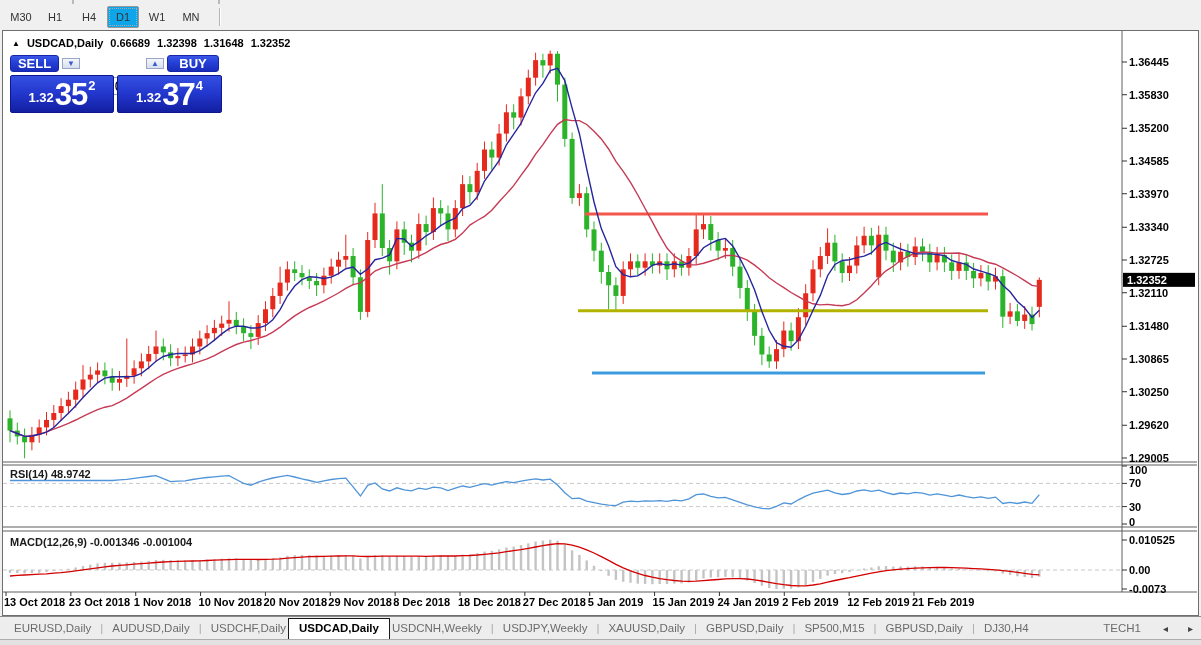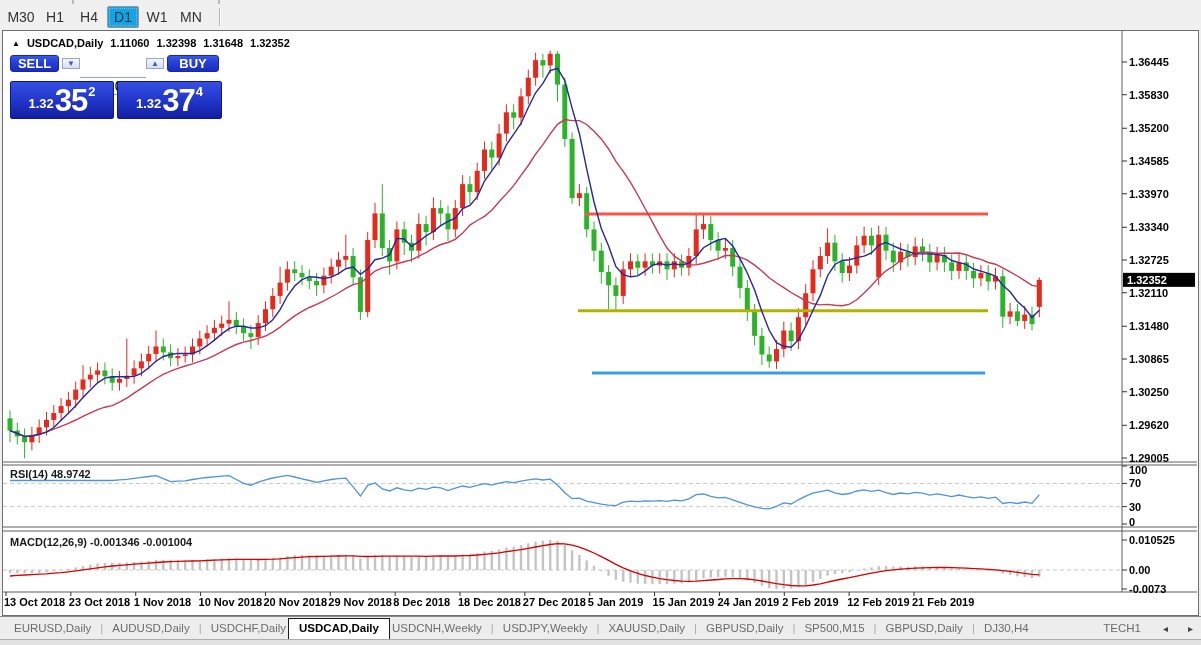--- a/index.html
+++ b/index.html
@@ -4,21 +4,21 @@
 <style>
   html,body{margin:0;padding:0;}
   body{width:1201px;height:645px;overflow:hidden;background:#f0f0f0;
        font-family:"Liberation Sans","DejaVu Sans",sans-serif;-webkit-font-smoothing:none;}
   #screen{position:relative;width:1201px;height:645px;background:#f0f0f0;}
   
   #topstrip{position:absolute;left:0;top:0;width:1201px;height:4px;}
   .topmark{position:absolute;top:0;width:2px;height:4px;background:#b9b9c0;}
   
   #toolbar{position:absolute;left:0;top:4px;width:1201px;height:26px;display:flex;align-items:center;padding-left:5px;box-sizing:border-box;}
-  .tfbtn{min-width:30px;height:20px;line-height:20px;text-align:center;font-size:14px;color:#333;
+  .tfbtn{min-width:30px;height:20px;line-height:20px;text-align:center;font-size:11px;color:#333;
          margin-right:2px;border:1px solid transparent;border-radius:2px;cursor:default;}
   .tfbtn.active{background:#0ea5e9;border:1px solid #979797;outline:1px dotted #aaa;outline-offset:-3px;}
   .tbsep{width:1px;height:18px;background:#b5b5b5;border-right:1px solid #fff;margin-left:10px;}
   
   #chartframe{position:absolute;left:2px;top:30px;width:1197px;height:586px;background:#fff;
               border:1px solid #6f6f6f;box-sizing:border-box;}
   #csvg{position:absolute;left:0;top:0;}
   #chart-header{position:absolute;left:9px;top:6px;font-size:11px;font-weight:700;color:#000;display:flex;gap:7px;align-items:center;}
   #chart-header .tri{font-size:8px;}
   
@@ -26,21 +26,21 @@
   #tp-row1{display:flex;height:23px;align-items:center;}
   .bluebtn{background:linear-gradient(180deg,#3a57e8 0%,#2540d6 45%,#1a2cba 100%);
            border:1px solid #1626a8;border-radius:3px;color:#fff;font-size:13px;font-weight:700;
            display:flex;align-items:center;justify-content:center;cursor:pointer;box-sizing:border-box;}
   #sell-btn{width:49px;}
   #buy-btn{width:52px;margin-left:3px;}
   .spin{width:18px;background:linear-gradient(180deg,#f4f6fb,#d8dfee);border:1px solid #98a5c4;
         color:#3b5bd0;font-size:8px;display:flex;align-items:center;justify-content:center;cursor:pointer;box-sizing:border-box;}
   #vol-input{width:66px;border:1px solid #98a5c4;border-left:none;border-right:none;text-align:right;
              font-size:14px;padding:0 4px 0 0;font-family:inherit;box-sizing:border-box;margin-top:44px;}
-  #tp-row2{display:flex;margin-top:6px;}
+  #tp-row2{display:flex;margin-top:0;}
   .pricebox{width:104px;height:38px;background:linear-gradient(180deg,#3450e2 0%,#2236cc 50%,#121fa0 100%);
             border:1px solid #0d1790;border-radius:2px;color:#fff;display:flex;align-items:flex-end;
             justify-content:center;padding-bottom:3px;box-sizing:border-box;cursor:pointer;}
   .pricebox+.pricebox{margin-left:3px;width:105px;}
   .pp{font-size:13px;font-weight:700;margin:0 1px 4px 0;}
   .pb{font-size:31px;font-weight:700;line-height:28px;letter-spacing:-1px;}
   .ps{font-size:13px;font-weight:700;margin:0 0 16px 1px;}
   
   .indlabel{position:absolute;left:7px;font-size:11px;font-weight:700;color:#1a1a1a;}
   
@@ -588,21 +588,21 @@
         <line x1="1017.4" y1="570" x2="1017.4" y2="576.357111189295" stroke="#c4c4c4" stroke-width="2.4"></line>
         <line x1="1024.6999999999998" y1="570" x2="1024.6999999999998" y2="577.1179291003017" stroke="#c4c4c4" stroke-width="2.4"></line>
         <line x1="1032" y1="570" x2="1032" y2="578.0759289170115" stroke="#c4c4c4" stroke-width="2.4"></line>
         <line x1="1039.3" y1="570" x2="1039.3" y2="576.686666328" stroke="#c4c4c4" stroke-width="2.4"></line>
         <polyline points="10.0,576.0 17.3,575.4 24.6,575.0 31.9,574.6 39.2,574.2 46.5,573.8 53.8,573.2 61.1,572.6 68.4,571.8 75.7,570.9 83.0,569.9 90.3,568.9 97.6,567.8 104.9,566.8 112.2,566.0 119.5,565.3 126.8,564.8 134.1,564.2 141.4,563.7 148.7,563.1 156.0,562.5 163.3,562.0 170.6,561.6 177.9,561.3 185.2,561.1 192.5,561.0 199.8,560.8 207.1,560.5 214.4,560.2 221.7,559.9 229.0,559.6 236.3,559.4 243.6,559.3 250.9,559.4 258.2,559.5 265.5,559.4 272.8,559.2 280.1,558.8 287.4,558.2 294.7,557.6 302.0,557.1 309.3,556.7 316.6,556.5 323.9,556.3 331.2,556.2 338.5,556.0 345.8,555.8 353.1,555.8 360.4,556.4 367.7,556.5 375.0,556.3 382.3,556.1 389.6,556.2 396.9,556.1 404.2,556.1 411.5,556.2 418.8,556.2 426.1,556.3 433.4,556.2 440.7,556.0 448.0,556.0 455.3,556.0 462.6,555.7 469.9,555.5 477.2,555.0 484.5,554.3 491.8,553.6 499.1,552.8 506.4,551.7 513.7,550.7 521.0,549.6 528.3,548.3 535.6,547.0 542.9,545.7 550.2,544.5 557.5,543.7 564.8,543.9 572.1,545.2 579.4,547.1 586.7,549.8 594.0,553.0 601.3,556.6 608.6,560.4 615.9,564.3 623.2,567.8 630.5,570.8 637.8,573.4 645.1,575.5 652.4,577.2 659.7,578.6 667.0,579.7 674.3,580.5 681.6,581.1 688.9,581.3 696.2,581.2 703.5,580.6 710.8,580.0 718.1,579.5 725.4,578.9 732.7,578.6 740.0,578.6 747.3,579.0 754.6,579.8 761.9,581.0 769.2,582.4 776.5,583.7 783.8,584.7 791.1,585.5 798.4,585.9 805.7,585.8 813.0,585.0 820.3,583.8 827.6,582.2 834.9,580.5 842.2,579.0 849.5,577.7 856.8,576.2 864.1,574.6 871.4,573.2 878.7,571.8 886.0,570.7 893.3,569.8 900.6,569.2 907.9,568.6 915.2,568.2 922.5,567.8 929.8,567.6 937.1,567.5 944.4,567.5 951.7,567.7 959.0,567.9 966.3,568.2 973.6,568.6 980.9,568.9 988.2,569.4 995.5,569.8 1002.8,570.6 1010.1,571.4 1017.4,572.4 1024.7,573.4 1032.0,574.3 1039.3,574.8 " fill="none" stroke="#d40000" stroke-width="1.3"></polyline>
       </svg>
 
     <div id="chart-header">
       <span class="tri">▲</span>
       <span>USDCAD,Daily</span>
-      <span>1.11060</span>
+      <span>0.66689</span>
       <span>1.32398</span>
       <span>1.31648</span>
       <span>1.32352</span>
     </div>
 
     <div id="trade-panel">
       <div id="tp-row1">
         <div id="sell-btn" class="bluebtn">SELL</div>
         <div class="spin" style="margin-left:3px">▼</div>
         <input id="vol-input" value="0.01" style="">

